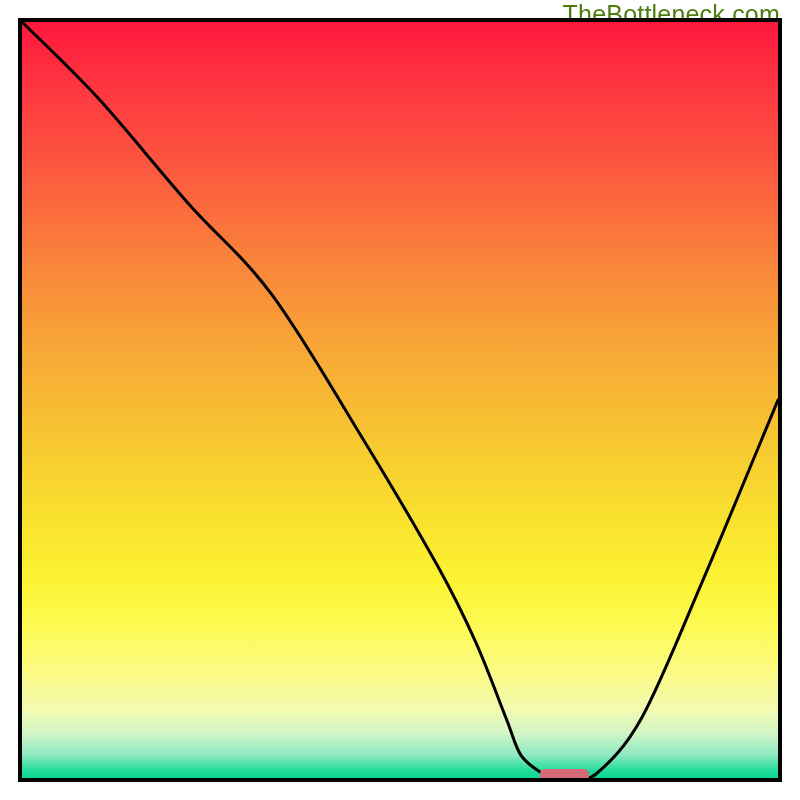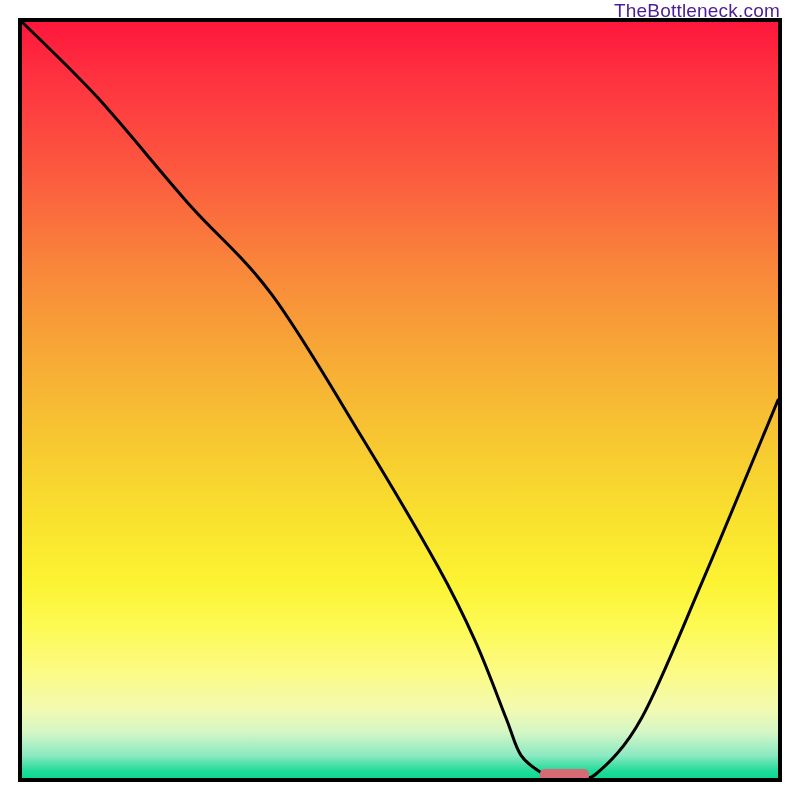--- a/index.html
+++ b/index.html
@@ -56,22 +56,22 @@
     height: 100%;
   }
   .marker {
     fill: #d66b75;
     stroke: none;
   }
   .watermark {
     position: absolute;
     top: 0px;
     right: 20px;
-    color: #4c1d95;
-    font-size: 19px;
+    color: #4d7c0f;
+    font-size: 25px;
     letter-spacing: 0.2px;
     font-weight: 400;
   }
 </style>
 </head>
 <body>
 
 <div class="frame">
 
   <div class="watermark">TheBottleneck.com</div>

